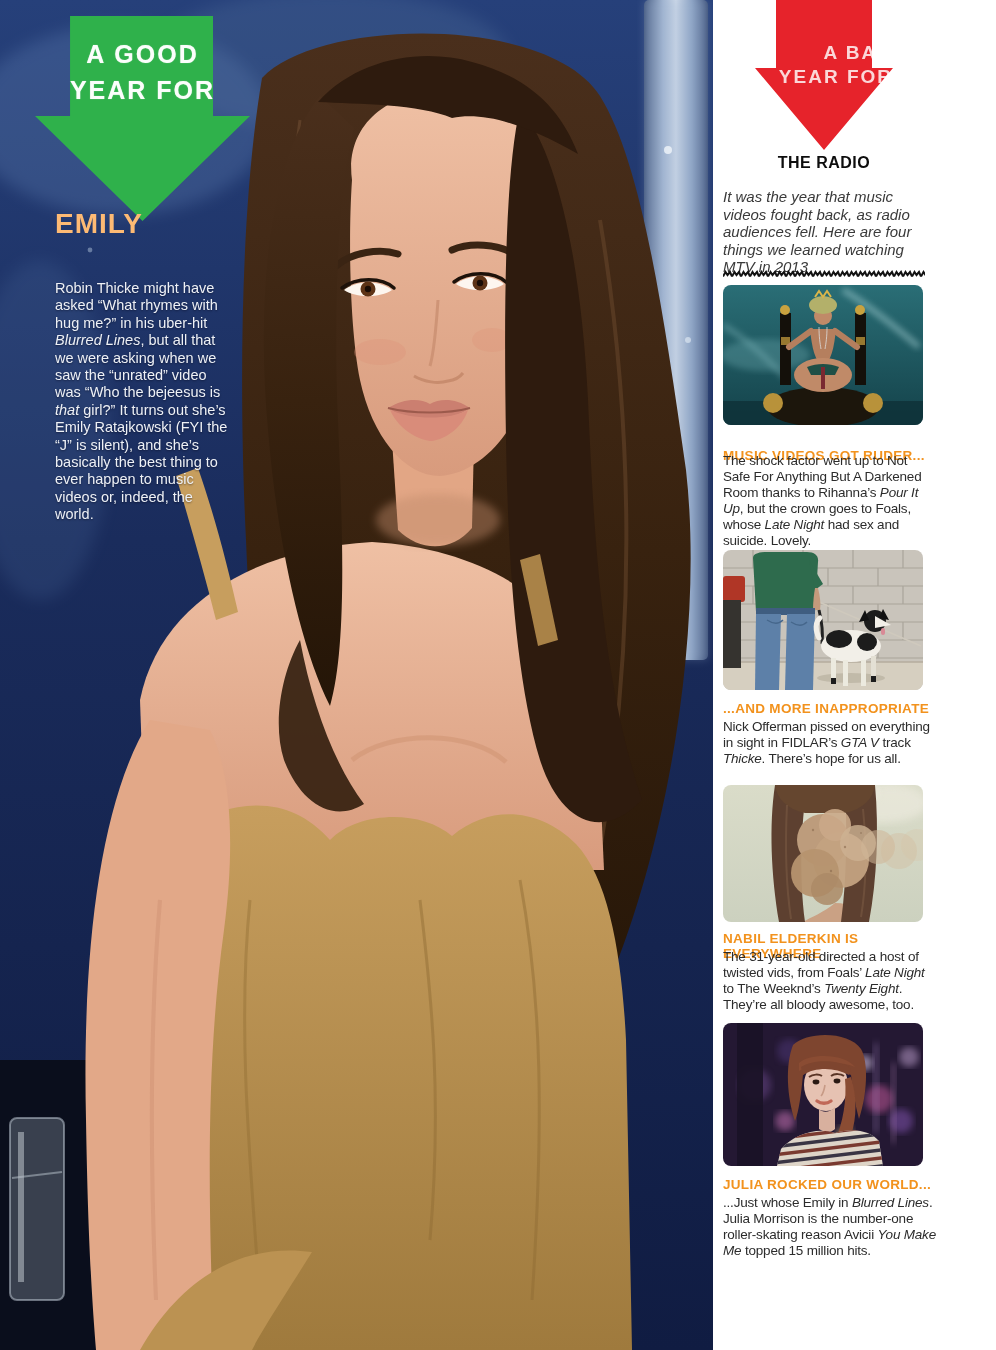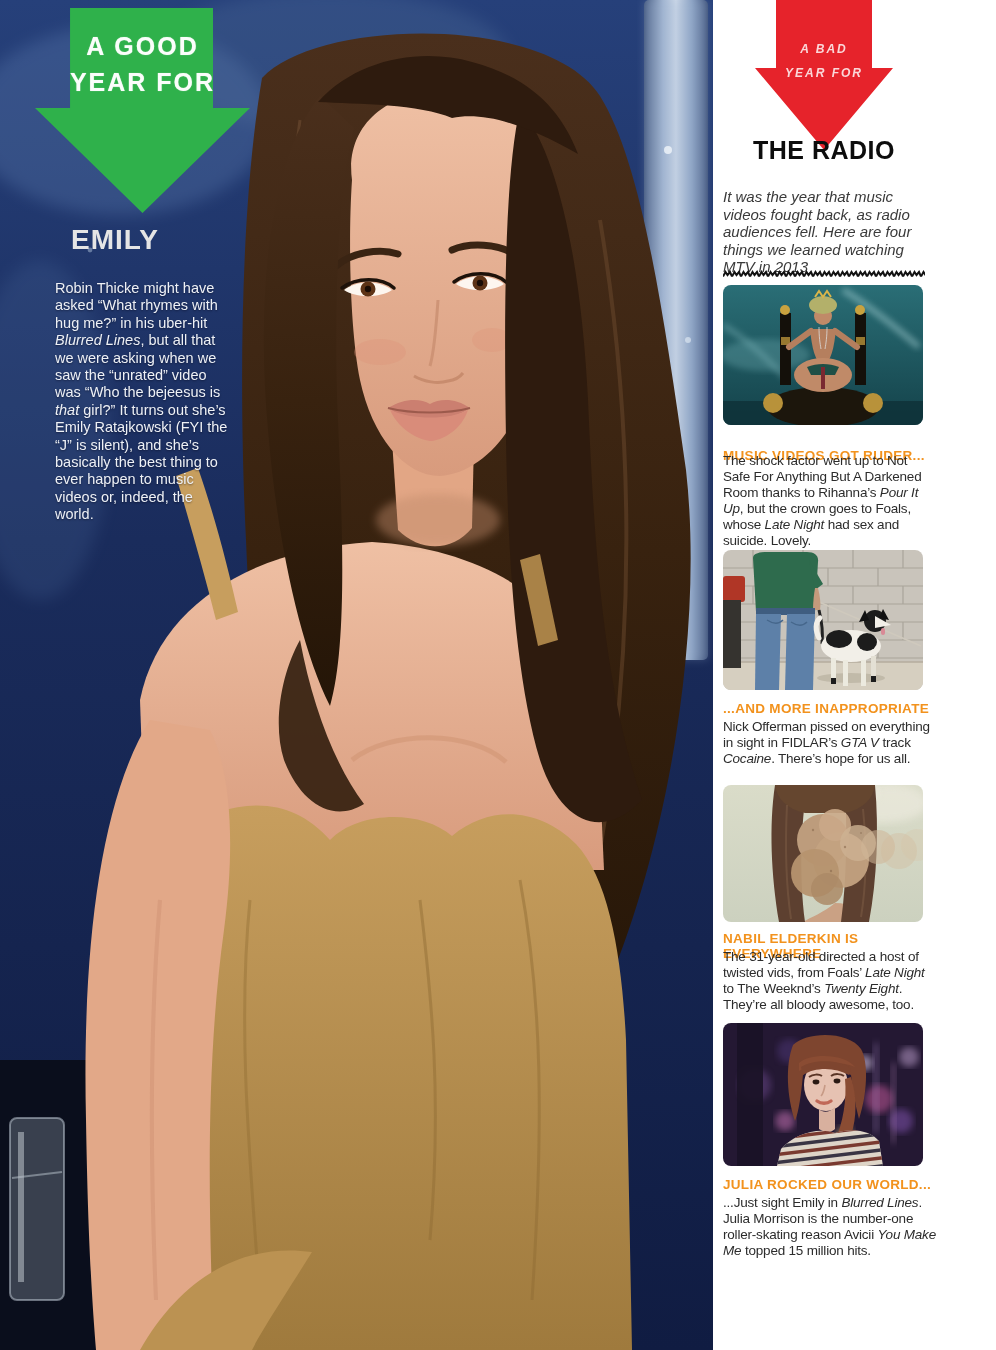--- a/index.html
+++ b/index.html
@@ -4,47 +4,47 @@
 <style>
   html,body{margin:0;padding:0;background:#ffffff;}
   .page{position:relative;width:996px;height:1350px;background:#ffffff;overflow:hidden;
         font-family:"Liberation Sans",sans-serif;}
 
   
   .photo-panel{position:absolute;left:0;top:0;width:713px;height:1350px;background:#1b2c5c;overflow:hidden;}
   .photo-panel svg{position:absolute;left:0;top:0;}
 
   
-  .good-arrow{position:absolute;left:35px;top:8px;width:215px;height:205px;text-decoration:underline;}
+  .good-arrow{position:absolute;left:35px;top:16px;width:215px;height:205px;text-decoration:underline;}
   .good-arrow .shape{position:absolute;inset:0;background:#2fb14b;
     clip-path:polygon(16.3% 0,82.8% 0,82.8% 48.8%,100% 48.8%,50% 100%,0% 48.8%,16.3% 48.8%);}
   .good-arrow .t1,.good-arrow .t2{position:absolute;left:0;width:100%;text-align:center;
     color:rgba(255,255,255,.95);font-weight:700;font-size:25px;letter-spacing:2px;
     text-shadow:0 0 1px rgba(255,255,255,.6);}
   .good-arrow .t1{top:24px;} .good-arrow .t2{top:60px;}
 
-  .left-title{position:absolute;left:55px;top:208px;margin:16px;color:#e5e5e5;
+  .left-title{position:absolute;left:55px;top:208px;margin:0;color:#fdba74;
     font-size:28px;line-height:31px;font-weight:800;letter-spacing:1px;}
   .left-title span{display:block;}
   .left-body{position:absolute;left:55px;top:280px;width:176px;margin:0;color:#eef1f6;
     font-size:14.5px;line-height:17.4px;text-shadow:0 1px 2px rgba(0,0,20,.45);}
   .left-body i{font-style:italic;}
 
   
   .right-col{position:absolute;left:713px;top:0;width:283px;height:1350px;background:#ffffff;}
 
   .bad-arrow{position:absolute;left:42px;top:0;width:138px;height:150px;}
   .bad-arrow .shape{position:absolute;inset:0;background:#e6232b;
     clip-path:polygon(15.2% 0,84.8% 0,84.8% 45.3%,100% 45.3%,50% 100%,0% 45.3%,15.2% 45.3%);}
-  .bad-arrow .t1,.bad-arrow .t2{position:absolute;left:0;width:100%;text-align:center;
-    color:rgba(255,255,255,.82);font-weight:700;font-size:12px;letter-spacing:2px;font-style:italic;}
+  .bad-arrow .t1,.bad-arrow .t2{position:absolute;left:0;width:100%;text-align:right;
+    color:rgba(255,255,255,.82);font-weight:700;font-size:19px;letter-spacing:2px;}
   .bad-arrow .t1{top:42px;} .bad-arrow .t2{top:66px;}
 
-  .radio-title{position:absolute;left:10px;top:136px;width:202px;margin:0;text-align:center;
-    color:#0d0d0d;font-size:25px;font-weight:800;letter-spacing:.5px;}
+  .radio-title{position:absolute;left:10px;top:154px;width:202px;margin:0;text-align:center;
+    color:#0d0d0d;font-size:16px;font-weight:800;letter-spacing:.5px;}
   .intro{position:absolute;left:10px;top:188px;width:212px;margin:0;color:#3a3a3a;
     font-style:italic;font-size:15px;line-height:17.5px;}
   .divider{position:absolute;left:10px;top:264px;width:202px;height:8px;}
 
   .still{position:absolute;left:10px;width:200px;margin:0;border-radius:8px;overflow:hidden;}
   .still svg{display:block;}
   .s1{top:285px;height:140px;} .s2{top:550px;height:140px;}
   .s3{top:785px;height:137px;} .s4{top:1023px;height:143px;}
 
   .sec-head{position:absolute;left:10px;width:213px;margin:0;color:#f2921d;
@@ -310,21 +310,21 @@
         <rect x="108" y="108" width="5" height="26" fill="#eceadf"></rect>
           <rect x="120" y="110" width="5" height="26" fill="#eceadf"></rect>
         <rect x="138" y="110" width="5" height="26" fill="#eceadf"></rect>
           <rect x="148" y="106" width="5" height="26" fill="#e4e0d4"></rect>
         <rect x="108" y="128" width="5" height="6" fill="#1c1c1c"></rect>
           <rect x="148" y="126" width="5" height="6" fill="#1c1c1c"></rect>
       </svg>
     </figure>
 
     <h3 class="sec-head h2">...AND MORE INAPPROPRIATE</h3>
-    <p class="sec-body b2"><span>Nick Offerman pissed on everything in sight in FIDLAR’s </span><i>GTA V</i><span> track </span><i>Cocaine</i><span>. There’s hope for us all.</span></p>
+    <p class="sec-body b2"><span>Nick Offerman pissed on everything in sight in FIDLAR’s </span><i>GTA V</i><span> track </span><i>Thicke</i><span>. There’s hope for us all.</span></p>
 
     <figure class="still s3">
       <svg width="200" height="137" viewBox="0 0 200 137">
         <defs>
           <linearGradient id="sageG" x1="0" y1="0" x2="0" y2="1">
             <stop offset="0" stop-color="#dadcc9"></stop>
               <stop offset="1" stop-color="#ccd1bf"></stop>
           </linearGradient>
           <filter id="ib3">
               <feGaussianBlur stdDeviation="4"></feGaussianBlur>
@@ -399,16 +399,16 @@
             <path d="M 50 124 L 166 110" stroke="#3a3544"></path>
           <path d="M 50 132 L 166 118" stroke="#7a3a30"></path>
             <path d="M 50 140 L 166 126" stroke="#3a3544"></path>
           <path d="M 50 148 L 166 134" stroke="#7a3a30"></path>
             <path d="M 50 156 L 166 142" stroke="#3a3544"></path>
         </g>
       </svg>
     </figure>
 
     <h3 class="sec-head h4">JULIA ROCKED OUR WORLD...</h3>
-    <p class="sec-body b4"><span>...Just sight Emily in </span><i>Blurred Lines</i><span>. Julia Morrison is the number-one roller-skating reason Avicii </span><i>You Make Me</i><span> topped 15 million hits.</span></p>
+    <p class="sec-body b4"><span>...Just whose Emily in </span><i>Blurred Lines</i><span>. Julia Morrison is the number-one roller-skating reason Avicii </span><i>You Make Me</i><span> topped 15 million hits.</span></p>
 
   </div>
 </div>
 
 </body></html>

